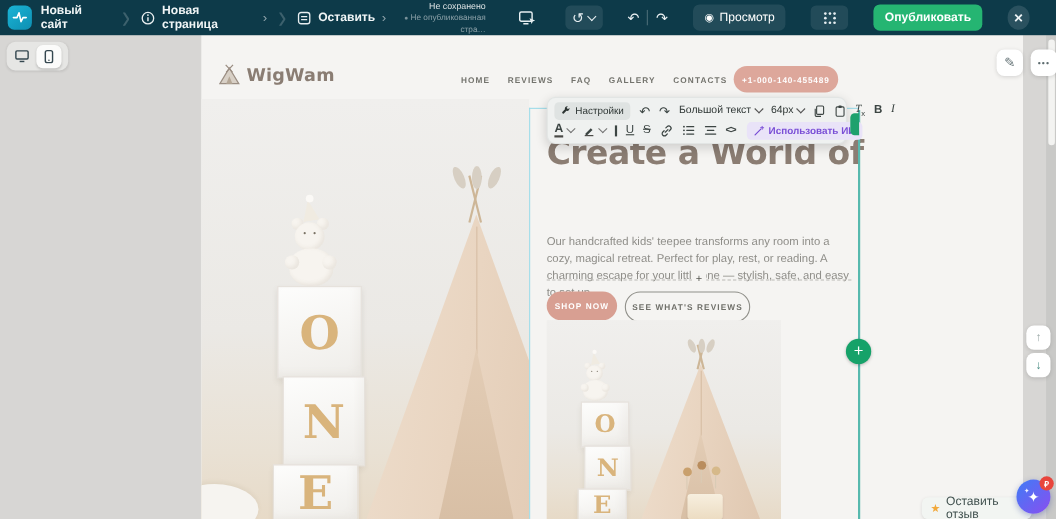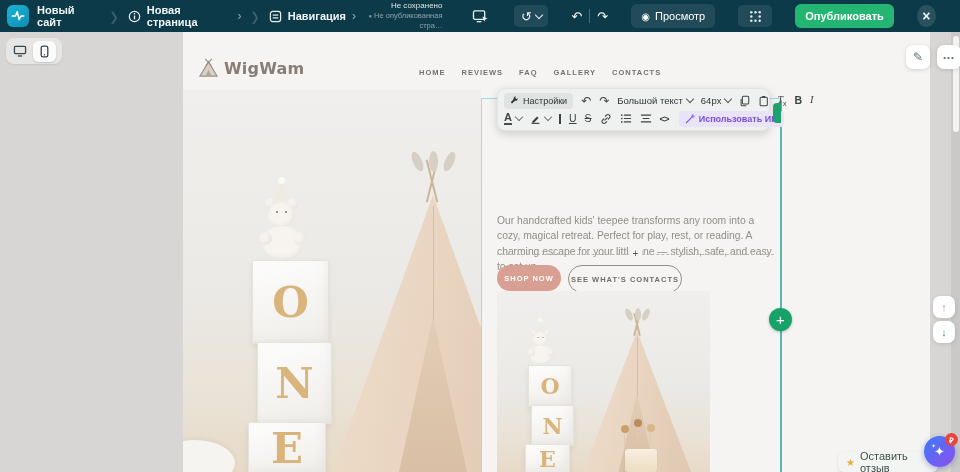--- a/index.html
+++ b/index.html
@@ -193,21 +193,21 @@
     </div>
     <span class="bigsep">›</span>
     <div class="crumb">
       <span class="cicon">
         <svg width="13" height="13" viewBox="0 0 14 14">
             <rect x="1.5" y="1.5" width="11" height="11" rx="2.5" fill="none" stroke="#e8eef0" stroke-width="1.3"></rect>
             <line x1="4" y1="5.5" x2="10" y2="5.5" stroke="#e8eef0" stroke-width="1.3"></line>
             <line x1="4" y1="8.5" x2="10" y2="8.5" stroke="#e8eef0" stroke-width="1.3"></line>
           </svg>
       </span>
-      <span>Навигация</span>
+      <span>Оставить</span>
       <span class="crumb-arrow">›</span>
     </div>
 
     <div class="tb-right">
       <div class="tb-status">
         <div class="s1">Не сохранено</div>
         <div class="s2"><span class="dot">●</span><span>Не опубликованная стра…</span></div>
       </div>
       <div class="tb-ibtn">
         <svg width="17" height="15" viewBox="0 0 18 16">
@@ -275,20 +275,21 @@
       </span>
       <span class="wg">WigWam</span>
     </div>
     <div class="site-nav">
       <span>HOME</span>
       <span>REVIEWS</span>
       <span>FAQ</span>
       <span>GALLERY</span>
       <span>CONTACTS</span>
     </div>
+    <div class="phone-pill">+1-000-140-455489</div>
 
     <div class="scene scene-hero">
       <div class="teepee">
         <i class="pole p1"></i>
         <i class="pole p2"></i>
         <i class="feather f1"></i>
         <i class="feather f2"></i>
         <i class="feather f3"></i>
         <div class="cloth"></div>
         <div class="seam"></div>
@@ -312,30 +313,31 @@
       <div class="blk b2">
           <span>N</span>
         </div>
       <div class="blk b3">
           <span>E</span>
         </div>
       <div class="toy-arc"></div>
     </div>
 
     <div class="headline">
+      <div>Create a World of</div>
     </div>
     <div class="bodycopy">Our handcrafted kids' teepee transforms any room into a cozy, magical retreat. Perfect for play, rest, or reading. A charming escape for your little one — stylish, safe, and easy to set up.</div>
 
     <div class="dashsep">
       <span class="plus">+</span>
     </div>
 
     <div class="cta-row">
       <div class="cta cta-primary">SHOP NOW</div>
-      <div class="cta cta-secondary">SEE WHAT'S CONTACTS</div>
+      <div class="cta cta-secondary">SEE WHAT'S REVIEWS</div>
     </div>
 
     <div class="scene scene-sm">
       <div class="teepee">
         <i class="pole p1"></i>
           <i class="pole p2"></i>
         <i class="feather f1"></i>
           <i class="feather f2"></i>
           <i class="feather f3"></i>
         <div class="cloth"></div>

